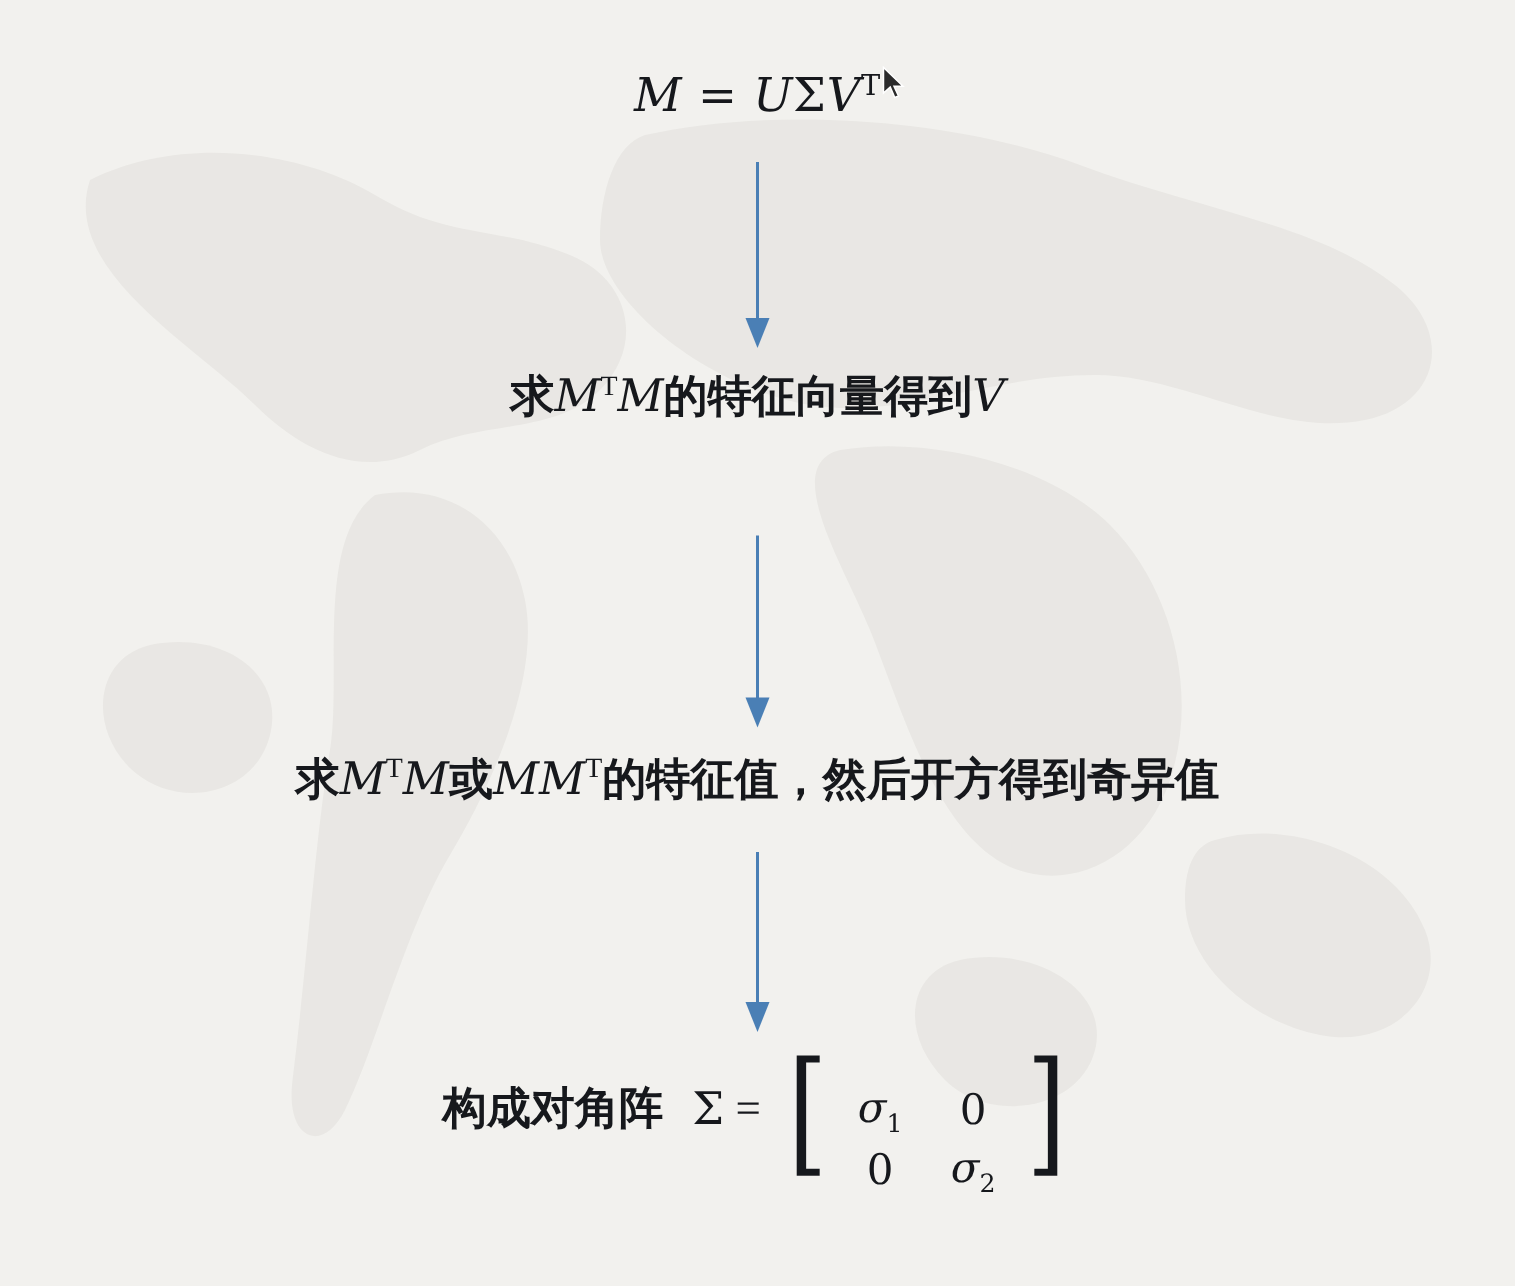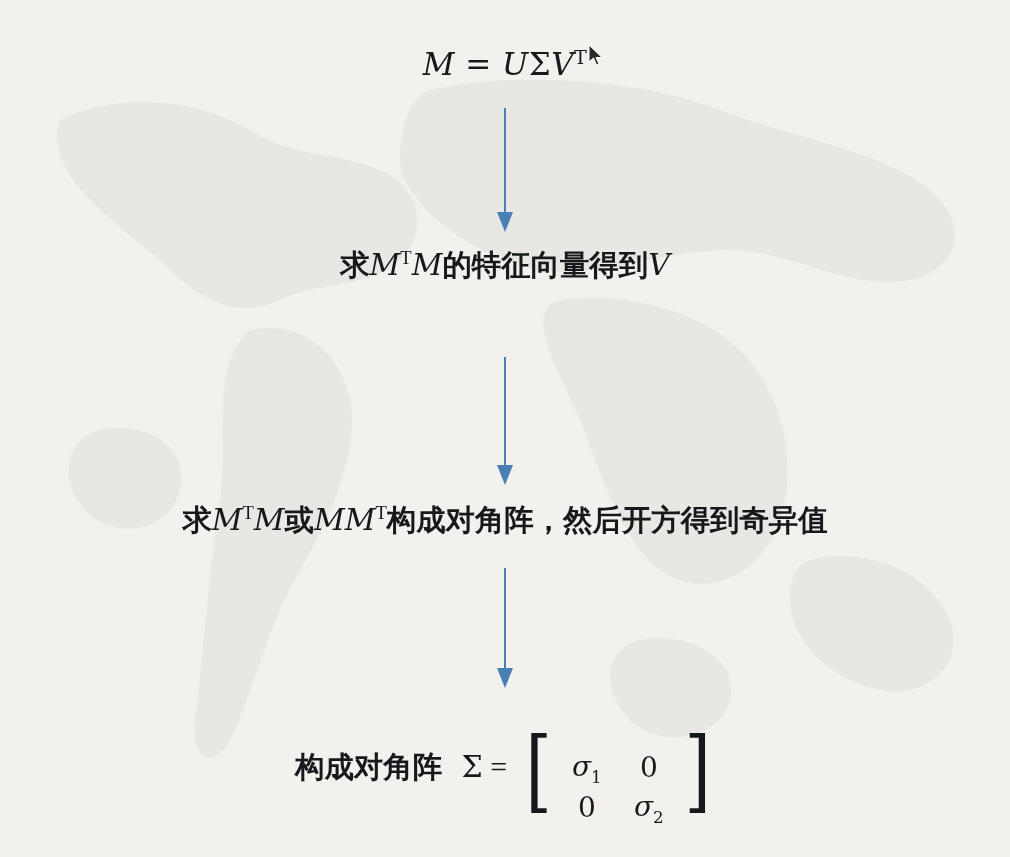--- a/index.html
+++ b/index.html
@@ -74,21 +74,21 @@
   .sup { font-size: 0.62em; vertical-align: super; font-style: normal; }
 
   
   #node-eigval {
     top: 500px;
     font-size: 30px;
   }
 
   
   #node-diag {
-    top: 712px;
+    top: 684px;
     font-size: 30px;
   }
   .matrix-wrap {
     display: inline-flex;
     align-items: center;
     vertical-align: middle;
     margin-left: 6px;
   }
   .bracket {
     font-size: 90px;
@@ -173,21 +173,21 @@
   </div>
 
   <div class="arrow" id="arrow-2" style="top:357px;">
     <svg width="24" height="130" viewBox="0 0 24 130">
       <line x1="12" y1="0" x2="12" y2="112" stroke="#4a7fb5" stroke-width="2"></line>
       <polygon points="12,128 4,108 20,108" fill="#4a7fb5"></polygon>
     </svg>
   </div>
 
   <div class="node" id="node-eigval">
-    <span class="cjk">求</span><span class="math">M</span><span class="sup">T</span><span class="math">M</span><span class="cjk">或</span><span class="math">M</span><span class="math">M</span><span class="sup">T</span><span class="cjk">构成对角阵，然后开方得到奇异值</span>
+    <span class="cjk">求</span><span class="math">M</span><span class="sup">T</span><span class="math">M</span><span class="cjk">或</span><span class="math">M</span><span class="math">M</span><span class="sup">T</span><span class="cjk">的特征值，然后开方得到奇异值</span>
   </div>
 
   <div class="arrow" id="arrow-3" style="top:568px;">
     <svg width="24" height="122" viewBox="0 0 24 122">
       <line x1="12" y1="0" x2="12" y2="104" stroke="#4a7fb5" stroke-width="2"></line>
       <polygon points="12,120 4,100 20,100" fill="#4a7fb5"></polygon>
     </svg>
   </div>
 
   <div class="node" id="node-diag">

